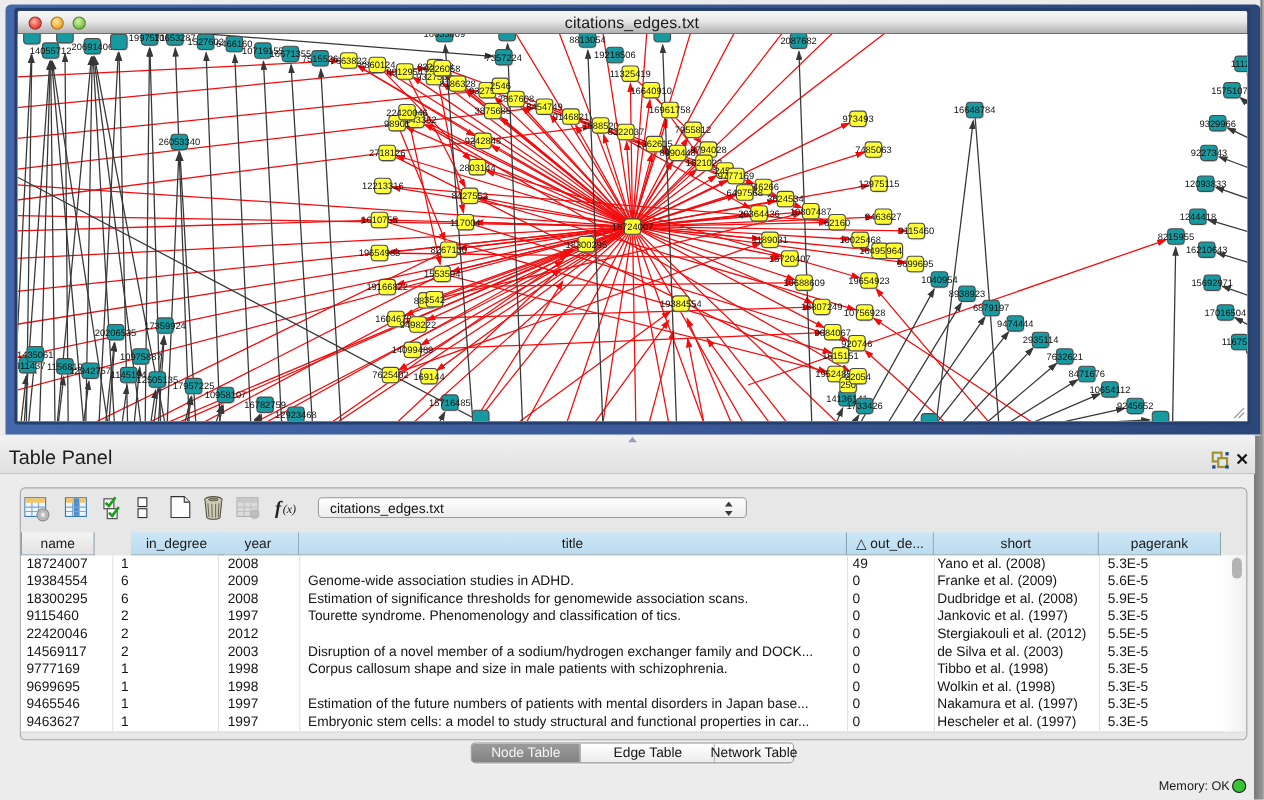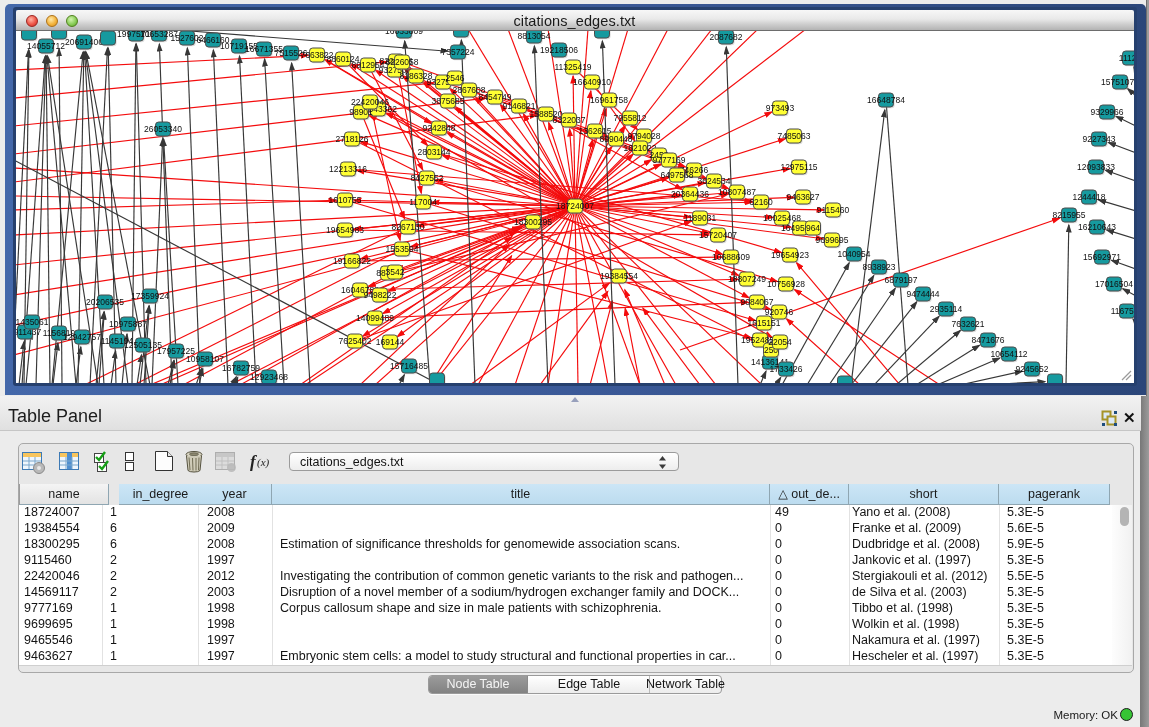--- a/index.html
+++ b/index.html
@@ -1039,67 +1039,68 @@
 </svg>
   </div>
 <div class="abs" id="combo">
     <div class="abs txt">citations_edges.txt</div>
 <svg class="abs" style="left:368px;top:3px" width="9" height="13" viewBox="0 0 9 13">
       <path d="M4.5 0 L8 4.5 L1 4.5 z" fill="#3b3b3b"></path>
       <path d="M4.5 13 L8 8.5 L1 8.5 z" fill="#3b3b3b"></path>
     </svg>
   </div>
 <div class="abs" id="thead">
-<div class="th first" style="left:0;width:90px">name</div>
+<div class="th first" style="left:0;width:67px">name</div>
 <div class="th" style="left:100px;width:84px">in_degree</div>
 <div class="th" style="left:179px;width:74px">year</div>
 <div class="th" style="left:253px;width:498px">title</div>
 <div class="th" style="left:751px;width:79px">△ out_de...</div>
 <div class="th" style="left:830px;width:150px">short</div>
 <div class="th" style="left:980px;width:111px">pagerank</div>
 </div>
 <div class="abs" id="tbody"></div>
 <div class="tr" style="top:505px">
 <div class="td" style="left:5px;width:92px">18724007</div>
 <div class="td" style="left:91px;width:90px">1</div>
 <div class="td" style="left:188px;width:70px">2008</div>
 <div class="td" style="left:756px;width:76px">49</div>
 <div class="td" style="left:833px;width:150px">Yano et al. (2008)</div>
 <div class="td" style="left:988px;width:106px">5.3E-5</div>
 </div>
 <div class="tr" style="top:521px">
 <div class="td" style="left:5px;width:92px">19384554</div>
 <div class="td" style="left:91px;width:90px">6</div>
 <div class="td" style="left:188px;width:70px">2009</div>
+<div class="td" style="left:261px;width:494px">Genome-wide association studies in ADHD.</div>
 <div class="td" style="left:756px;width:76px">0</div>
 <div class="td" style="left:833px;width:150px">Franke et al. (2009)</div>
 <div class="td" style="left:988px;width:106px">5.6E-5</div>
 </div>
 <div class="tr" style="top:537px">
 <div class="td" style="left:5px;width:92px">18300295</div>
 <div class="td" style="left:91px;width:90px">6</div>
 <div class="td" style="left:188px;width:70px">2008</div>
 <div class="td" style="left:261px;width:494px">Estimation of significance thresholds for genomewide association scans.</div>
 <div class="td" style="left:756px;width:76px">0</div>
 <div class="td" style="left:833px;width:150px">Dudbridge et al. (2008)</div>
 <div class="td" style="left:988px;width:106px">5.9E-5</div>
 </div>
 <div class="tr" style="top:553px">
 <div class="td" style="left:5px;width:92px">9115460</div>
 <div class="td" style="left:91px;width:90px">2</div>
 <div class="td" style="left:188px;width:70px">1997</div>
+<div class="td" style="left:261px;width:494px">Tourette syndrome. Phenomenology and classification of tics.</div>
 <div class="td" style="left:756px;width:76px">0</div>
 <div class="td" style="left:833px;width:150px">Jankovic et al. (1997)</div>
 <div class="td" style="left:988px;width:106px">5.3E-5</div>
 </div>
 <div class="tr" style="top:569px">
 <div class="td" style="left:5px;width:92px">22420046</div>
 <div class="td" style="left:91px;width:90px">2</div>
 <div class="td" style="left:188px;width:70px">2012</div>
-<div class="td" style="left:261px;width:494px">Investigating the contribution of common genetic variants to the risk and pathogen...</div>
 <div class="td" style="left:756px;width:76px">0</div>
 <div class="td" style="left:833px;width:150px">Stergiakouli et al. (2012)</div>
 <div class="td" style="left:988px;width:106px">5.5E-5</div>
 </div>
 <div class="tr" style="top:585px">
 <div class="td" style="left:5px;width:92px">14569117</div>
 <div class="td" style="left:91px;width:90px">2</div>
 <div class="td" style="left:188px;width:70px">2003</div>
 <div class="td" style="left:261px;width:494px">Disruption of a novel member of a sodium/hydrogen exchanger family and DOCK...</div>
 <div class="td" style="left:756px;width:76px">0</div>
@@ -1120,20 +1121,21 @@
 <div class="td" style="left:91px;width:90px">1</div>
 <div class="td" style="left:188px;width:70px">1998</div>
 <div class="td" style="left:756px;width:76px">0</div>
 <div class="td" style="left:833px;width:150px">Wolkin et al. (1998)</div>
 <div class="td" style="left:988px;width:106px">5.3E-5</div>
 </div>
 <div class="tr" style="top:633px">
 <div class="td" style="left:5px;width:92px">9465546</div>
 <div class="td" style="left:91px;width:90px">1</div>
 <div class="td" style="left:188px;width:70px">1997</div>
+<div class="td" style="left:261px;width:494px">Estimation of the future numbers of patients with mental disorders in Japan base...</div>
 <div class="td" style="left:756px;width:76px">0</div>
 <div class="td" style="left:833px;width:150px">Nakamura et al. (1997)</div>
 <div class="td" style="left:988px;width:106px">5.3E-5</div>
 </div>
 <div class="tr" style="top:649px">
 <div class="td" style="left:5px;width:92px">9463627</div>
 <div class="td" style="left:91px;width:90px">1</div>
 <div class="td" style="left:188px;width:70px">1997</div>
 <div class="td" style="left:261px;width:494px">Embryonic stem cells: a model to study structural and functional properties in car...</div>
 <div class="td" style="left:756px;width:76px">0</div>

